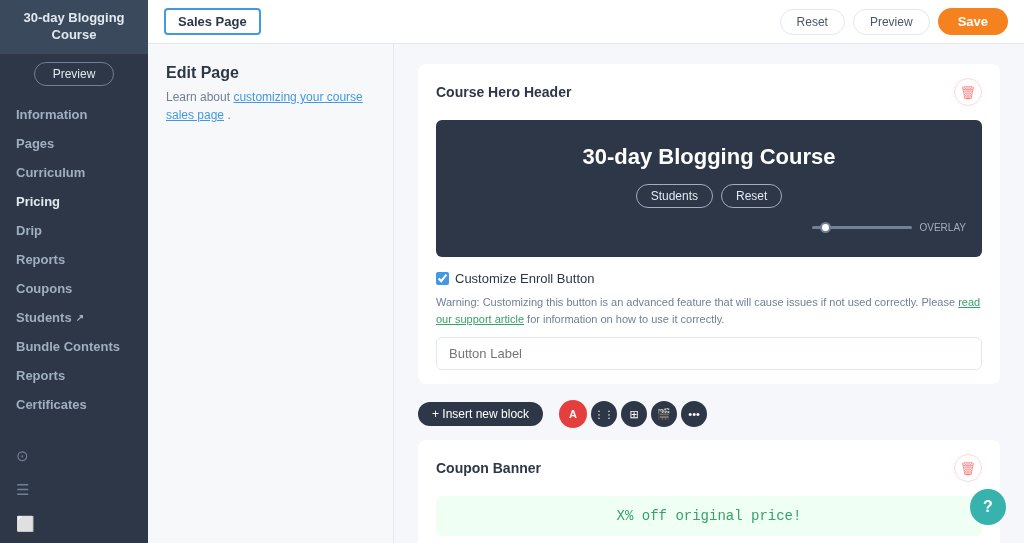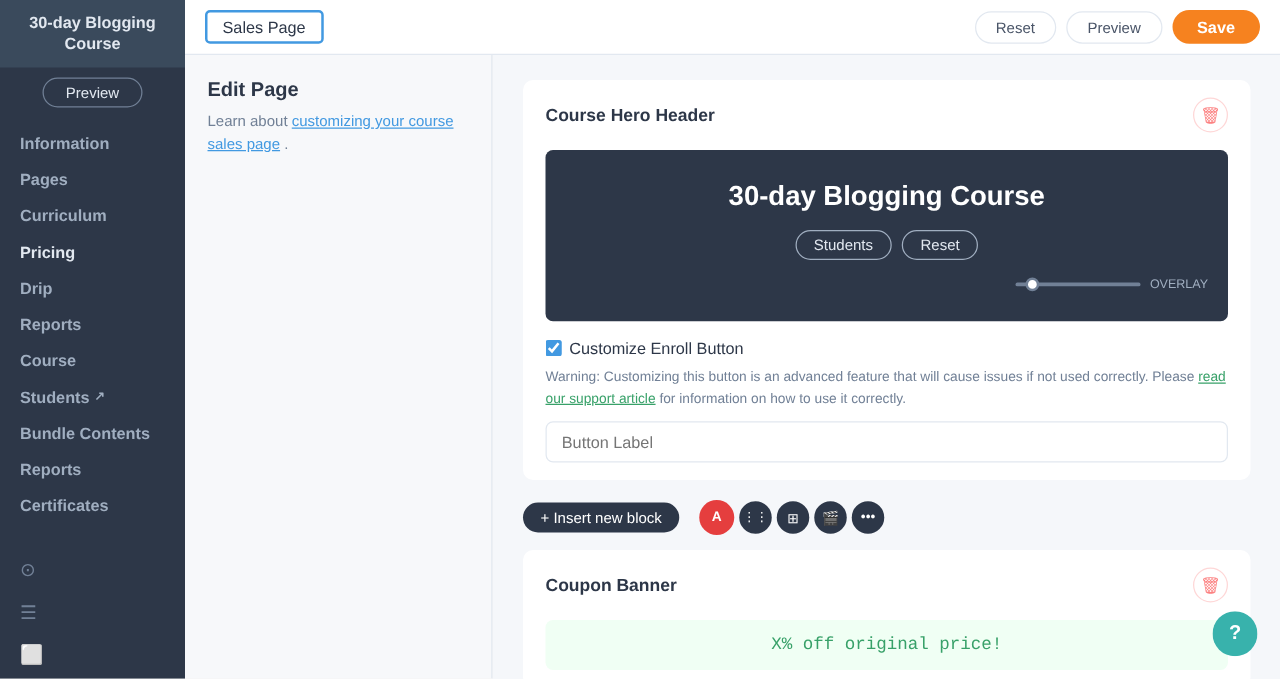--- a/index.html
+++ b/index.html
@@ -88,21 +88,21 @@
     .topbar-left {
       display: flex;
       align-items: center;
       gap: 12px;
     }
     .tab-active {
       border: 2px solid #4299e1;
       border-radius: 4px;
       padding: 4px 12px;
       font-size: 13px;
-      font-weight: 400;
+      font-weight: 700;
       color: #2d3748;
     }
     .topbar-right {
       display: flex;
       align-items: center;
       gap: 8px;
     }
     .btn-reset {
       border: 1px solid #e2e8f0;
       background: white;
@@ -405,21 +405,21 @@
     <div class="sidebar-item active">
       <span>Pricing</span>
     </div>
     <div class="sidebar-item">
       <span>Drip</span>
     </div>
     <div class="sidebar-item">
       <span>Reports</span>
     </div>
     <div class="sidebar-item">
-      <span>Course</span>
+      <span>Coupons</span>
     </div>
     <div class="sidebar-item">
       <span>Students</span>
       <span class="ext-icon">↗</span>
     </div>
     <div class="sidebar-item">
       <span>Bundle Contents</span>
     </div>
     <div class="sidebar-item">
       <span>Reports</span>

